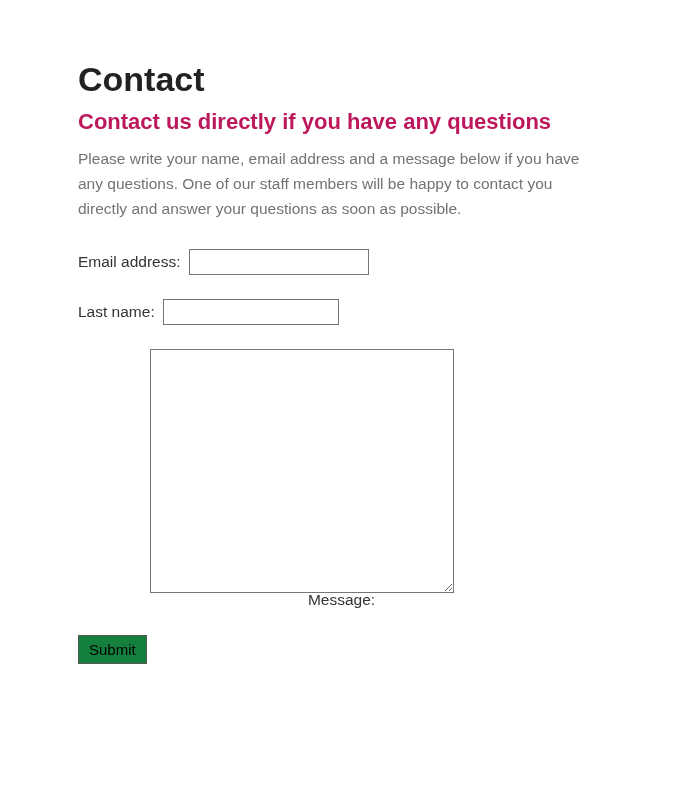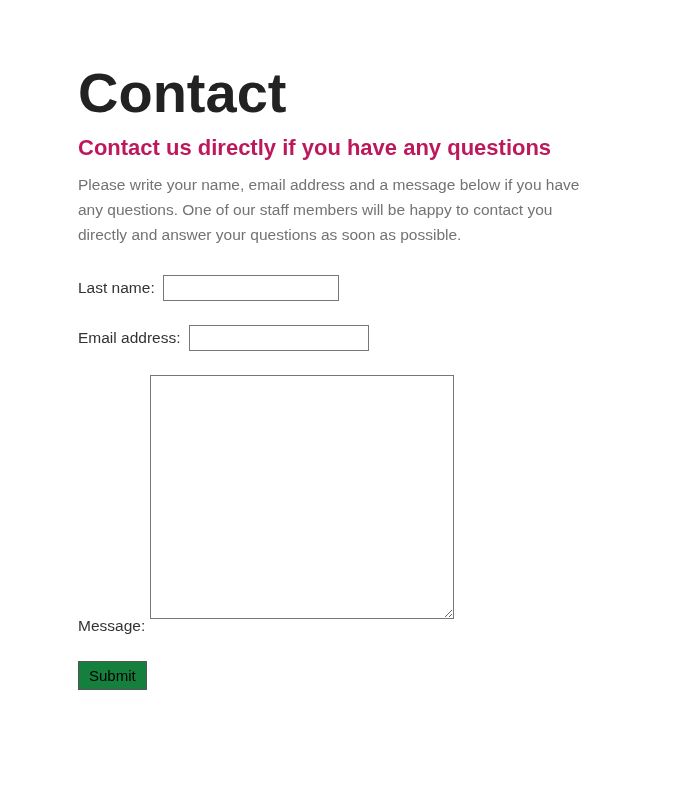--- a/index.html
+++ b/index.html
@@ -9,21 +9,21 @@
       margin: 0;
       padding: 0;
       font-family: "Segoe UI", Arial, sans-serif;
       background: #ffffff;
       width: 683px;
     }
     .container {
       padding: 60px 78px 40px 78px;
     }
     h1 {
-      font-size: 56px;
+      font-size: 34px;
       font-weight: 700;
       margin: 0 0 10px 0;
       color: #222;
     }
     h2 {
       font-size: 22px;
       font-weight: 700;
       margin: 0 0 12px 0;
       color: #be185d;
     }
@@ -85,28 +85,28 @@
 </head>
 <body>
 
 <div class="container">
   <h1>Contact</h1>
   <h2>Contact us directly if you have any questions</h2>
   <p class="intro">Please write your name, email address and a message below if you have any questions. One of our staff members will be happy to contact you directly and answer your questions as soon as possible.</p>
 
 
   <div class="field-row">
+    <label>Email address:</label>
+    <input type="text" class="email-input" value="" style="">
+  </div>
+
+  <div class="field-row">
     <label>Last name:</label>
     <input type="text" class="last-name-input" value="" style="">
   </div>
 
-  <div class="field-row">
-    <label>Email address:</label>
-    <input type="text" class="email-input" value="" style="">
-  </div>
-
   <div class="message-block">
     <textarea value="" style=""></textarea>
-    <div class="msg-label-under" style="margin-top:-2px;">Message:</div>
+    <div class="msg-label-under" style="margin-top:-2px;text-align:center;">Message:</div>
   </div>
 
   <button class="submit-btn">Submit</button>
 </div>
 
 </body></html>

